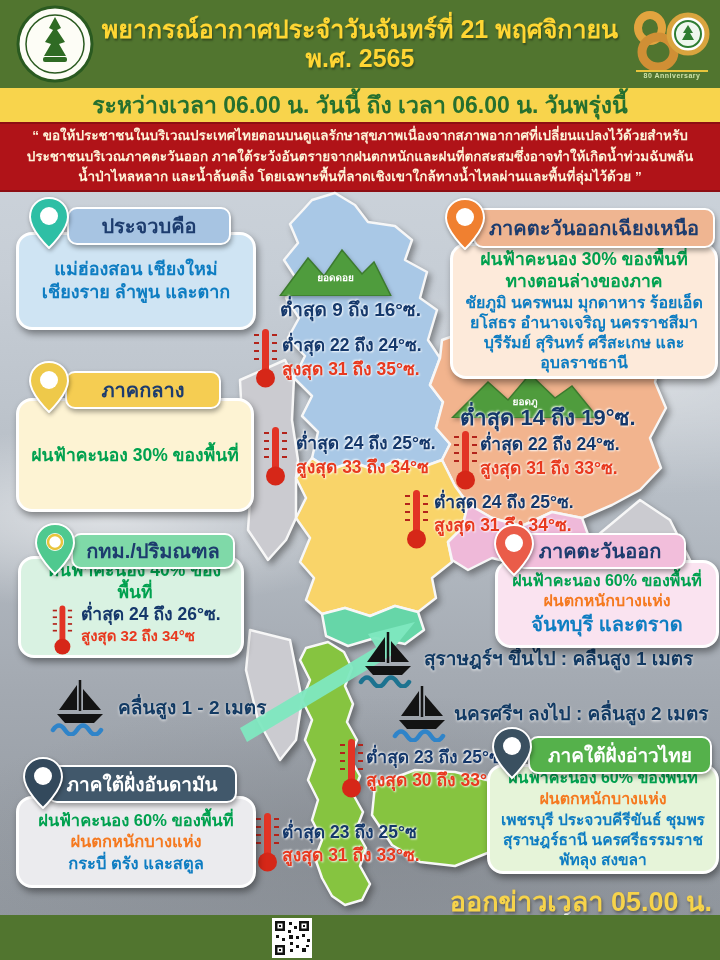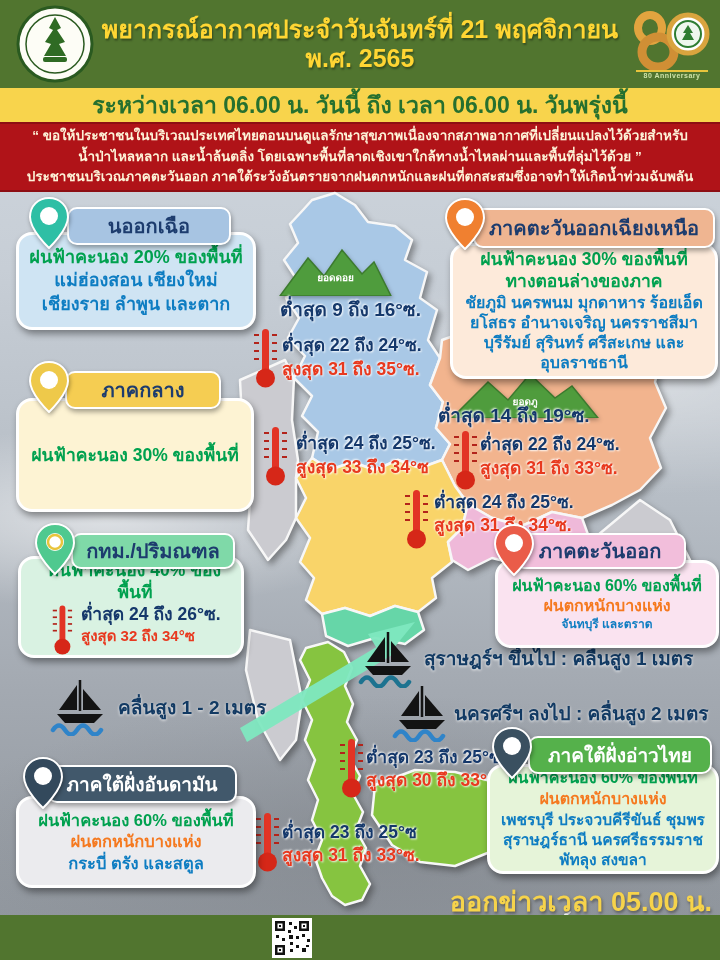--- a/index.html
+++ b/index.html
@@ -103,22 +103,22 @@
       <rect x="8" y="68" width="72" height="2" fill="#e8c43c"></rect>
     </svg>
   </div>
   <div class="abs hd-title">พยากรณ์อากาศประจำวันจันทร์ที่ 21 พฤศจิกายน พ.ศ. 2565</div>
   <div class="abs anniv-cap">80 Anniversary</div>
 
   <div class="abs timebar">ระหว่างเวลา 06.00 น. วันนี้ ถึง เวลา 06.00 น. วันพรุ่งนี้</div>
 
   <div class="abs warn">
     <div>“ ขอให้ประชาชนในบริเวณประเทศไทยตอนบนดูแลรักษาสุขภาพเนื่องจากสภาพอากาศที่เปลี่ยนแปลงไว้ด้วยสำหรับ</div>
+    <div>ประชาชนบริเวณภาคตะวันออก ภาคใต้ระวังอันตรายจากฝนตกหนักและฝนที่ตกสะสมซึ่งอาจทำให้เกิดน้ำท่วมฉับพลัน</div>
     <div>น้ำป่าไหลหลาก และน้ำล้นตลิ่ง โดยเฉพาะพื้นที่ลาดเชิงเขาใกล้ทางน้ำไหลผ่านและพื้นที่ลุ่มไว้ด้วย ”</div>
-    <div>ประชาชนบริเวณภาคตะวันออก ภาคใต้ระวังอันตรายจากฝนตกหนักและฝนที่ตกสะสมซึ่งอาจทำให้เกิดน้ำท่วมฉับพลัน</div>
   </div>
 
   <svg class="abs" style="left:0;top:190px;z-index:1" width="720" height="725" viewBox="0 0 720 725">
     <g stroke="#f7f7f7" stroke-width="2.5" stroke-linejoin="round" style="filter:drop-shadow(3px 4px 3px rgba(40,40,40,.45))">
       <path fill="#cbcbd0" d="M240,190 L285,170 294,188 292,230 298,270 296,288 296,328 286,350 268,370 248,340 252,280 242,230 Z"></path>
       <path fill="#cbcbd0" d="M592,350 L640,310 670,330 690,370 680,405 640,415 605,390 Z"></path>
       <path fill="#cbcbd0" d="M250,440 L290,450 302,510 296,550 280,570 258,530 246,480 Z"></path>
       <path fill="#a9c8e6" d="M312,10 L335,3 355,15 368,32 395,36 412,50 405,70 427,82 420,108 437,120 428,150 440,168 430,195 443,212 436,238 450,254 442,270 420,278 398,270 375,280 352,272 330,280 312,268 318,242 302,226 312,206 294,188 305,166 288,148 299,128 286,108 297,90 284,70 298,53 290,34 303,20 Z"></path>
       <path fill="#f2b48e" d="M442,150 L470,140 500,130 540,125 580,132 618,128 645,142 662,165 655,192 666,218 650,248 661,278 640,300 612,315 582,328 552,322 522,336 492,328 468,314 455,296 442,270 450,254 436,238 443,212 430,195 440,168 Z"></path>
       <path fill="#f9d469" d="M312,268 L330,280 352,272 375,280 398,270 420,278 442,270 455,296 468,314 462,338 448,352 452,372 432,388 436,408 418,422 395,416 370,426 345,418 322,424 306,410 314,388 300,372 310,348 296,328 306,308 296,288 Z"></path>
@@ -140,21 +140,21 @@
     <div class="lbl">ยอดดอย</div>
   </div>
   <div class="mt t-min" style="left:280px;top:294px;font-size:19px">ต่ำสุด 9 ถึง 16°ซ.</div>
 
   <div class="badge" style="left:450px;top:370px;width:150px;height:48px">
     <svg width="150" height="48" viewBox="0 0 150 48">
       <polygon points="2,48 38,12 58,30 80,4 105,28 122,16 148,48" fill="#4f9c3d" stroke="#3c7a2e" stroke-width="1.5"></polygon>
     </svg>
     <div class="lbl">ยอดภู</div>
   </div>
-  <div class="mt t-min" style="left:438px;top:400px;font-size:19px">ต่ำสุด 14 ถึง 19°ซ.</div>
+  <div class="mt t-min" style="left:460px;top:400px;font-size:22px">ต่ำสุด 14 ถึง 19°ซ.</div>
 
   <svg class="abs" style="left:252px;top:326px;z-index:2" width="26" height="62" viewBox="0 0 26 62">
       <use href="#thermo-shape"></use>
     </svg>
   <div class="mt t-min" style="left:282px;top:331px">ต่ำสุด 22 ถึง 24°ซ.</div>
   <div class="mt t-max" style="left:282px;top:355px">สูงสุด 31 ถึง 35°ซ.</div>
 
   <svg class="abs" style="left:262px;top:424px;z-index:2" width="26" height="62" viewBox="0 0 26 62">
       <use href="#thermo-shape"></use>
     </svg>
@@ -200,23 +200,22 @@
   <svg class="boat" style="left:392px;top:684px" width="60" height="58" viewBox="0 0 60 58">
     <use href="#boat-shape"></use>
     <path d="M3,52 q6,-9 12,0 t12,0 t12,0 t12,0" stroke="#2f84c9" stroke-width="4.5" fill="none" stroke-linecap="round"></path>
   </svg>
   <div class="wavelbl" style="left:454px;top:698px">นครศรีฯ ลงไป : คลื่นสูง 2 เมตร</div>
 
   <div class="card" style="left:16px;top:232px;width:234px;height:92px;background:#cfe4f3">
     <svg class="pin" style="left:10px;top:-38px;color:#2ebfa5" width="40" height="52" viewBox="0 0 40 52">
         <use href="#pin-shape"></use>
       </svg>
-    <div class="pill" style="left:48px;top:-28px;width:160px;height:34px;background:#a7c4e2">นออกเฉือ</div>
+    <div class="pill" style="left:48px;top:-28px;width:160px;height:34px;background:#a7c4e2">ประจวบคือ</div>
     <div class="body">
-      <div class="ln-rain" style="font-size:18px">ฝนฟ้าคะนอง 20% ของพื้นที่</div>
       <div class="ln-city" style="font-size:18px">แม่ฮ่องสอน เชียงใหม่ เชียงราย ลำพูน และตาก</div>
     </div>
   </div>
 
   <div class="card" style="left:16px;top:398px;width:232px;height:108px;background:#fdf3d3">
     <svg class="pin" style="left:10px;top:-40px;color:#eec94a" width="40" height="52" viewBox="0 0 40 52">
         <use href="#pin-shape"></use>
       </svg>
     <div class="pill" style="left:46px;top:-30px;width:152px;height:34px;background:#f5cd52">ภาคกลาง</div>
     <div class="body">
@@ -257,21 +256,21 @@
   </div>
 
   <div class="card" style="left:495px;top:560px;width:218px;height:82px;background:#fae3f0">
     <svg class="pin" style="left:-4px;top:-39px;color:#ea5c49" width="40" height="52" viewBox="0 0 40 52">
         <use href="#pin-shape"></use>
       </svg>
     <div class="pill" style="left:16px;top:-30px;width:168px;height:32px;background:#f2bedb">ภาคตะวันออก</div>
     <div class="body">
       <div class="ln-rain" style="font-size:16px">ฝนฟ้าคะนอง 60% ของพื้นที่</div>
       <div class="ln-heavy" style="font-size:16px">ฝนตกหนักบางแห่ง</div>
-      <div class="ln-city" style="font-size:12px">จันทบุรี และตราด</div>
+      <div class="ln-city" style="font-size:20px">จันทบุรี และตราด</div>
     </div>
   </div>
 
   <div class="card" style="left:16px;top:796px;width:234px;height:86px;background:#ebebee">
     <svg class="pin" style="left:4px;top:-42px;color:#33495c" width="40" height="52" viewBox="0 0 40 52">
         <use href="#pin-shape"></use>
       </svg>
     <div class="pill light" style="left:28px;top:-34px;width:186px;height:34px;background:#41586b;font-size:19px">ภาคใต้ฝั่งอันดามัน</div>
     <div class="body">
       <div class="ln-rain" style="font-size:16.5px">ฝนฟ้าคะนอง 60% ของพื้นที่</div>

